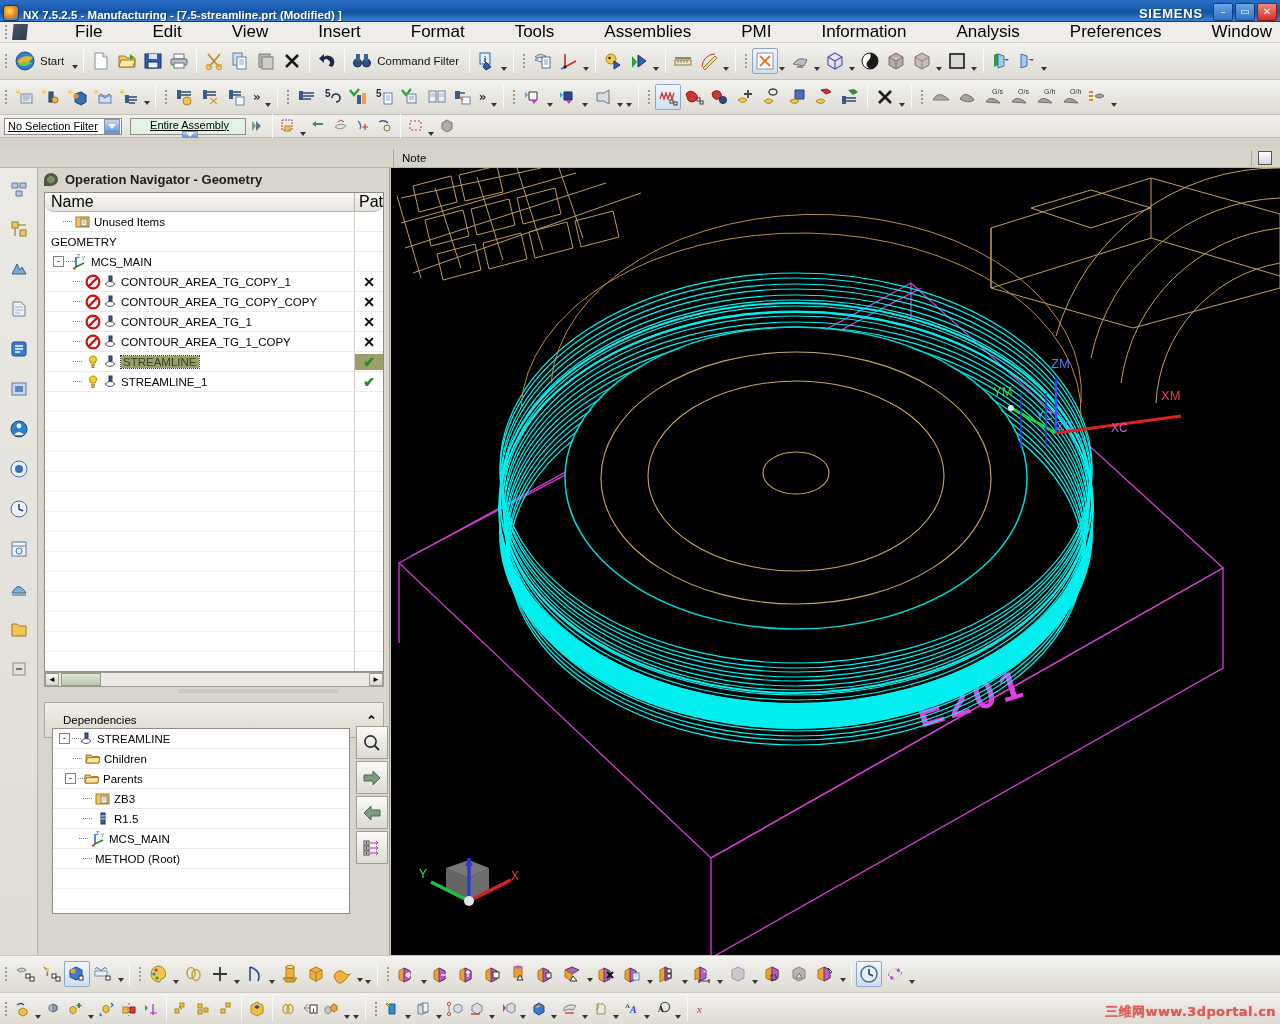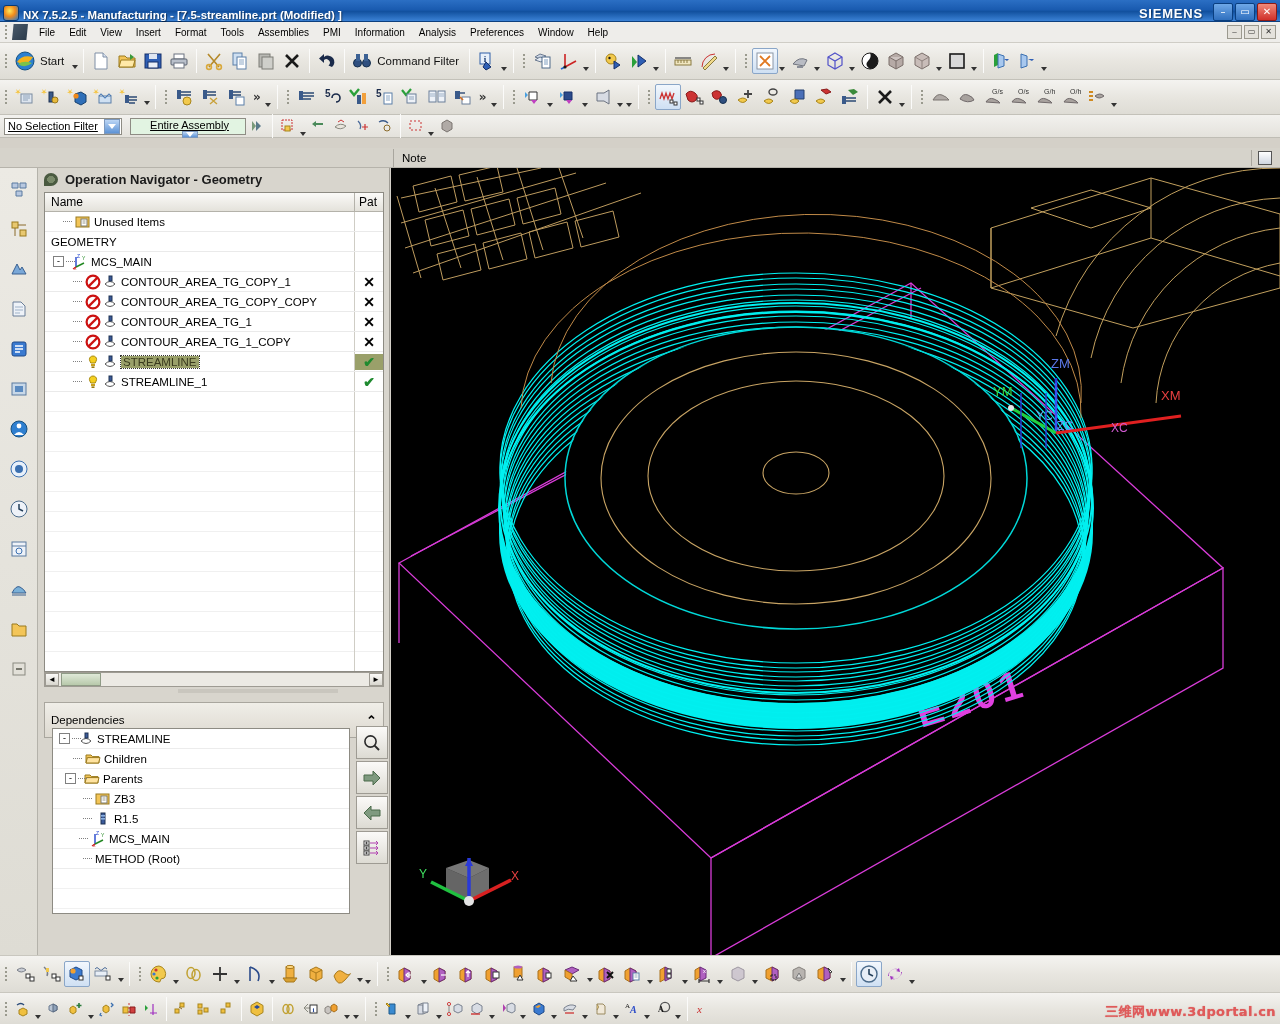--- a/index.html
+++ b/index.html
@@ -55,21 +55,21 @@
   }
   .grip { width: 7px; height: 16px; margin: 0 2px 0 3px; flex: 0 0 auto;
     background-image: repeating-linear-gradient(180deg,#9a9a8e 0px,#9a9a8e 2px,transparent 2px,transparent 4px);
     background-size: 2px 100%; background-repeat: no-repeat; background-position: 2px 1px;
   }
   .menu-nxicon { width:16px;height:16px;margin-right:4px;flex:0 0 auto;
     background: linear-gradient(135deg,#4a5a6a 0%,#2b3a4a 100%);
     clip-path: polygon(10% 0,100% 0,90% 100%,0 100%);
   }
   .menubar .mi {
-    padding: 2px 7px; font-size: 10px; color: #000; white-space: nowrap; cursor: default;
+    padding: 2px 7px; font-size: 17px; color: #000; white-space: nowrap; cursor: default; margin-left: 36px;
   }
   .mb-right { margin-left:auto; display:flex; gap:2px; padding-right:4px; }
   .mb-sq { width:15px;height:14px;border:1px solid #9b998f;background:#e4e2dc;font-size:8px;text-align:center;line-height:12px;color:#333;}
 
   
   .tbrow { position: absolute; left:0; width:1280px;
     background: linear-gradient(180deg,#f4f3f0 0%,#e8e6e0 50%,#dedcd5 100%);
     border-bottom: 1px solid #c3c1b9; display:flex; align-items:center; }
   .tbrow.r1 { top:43px; height:37px; }
   .tbrow.r2 { top:80px; height:35px; }
@@ -123,21 +123,21 @@
   .navpanel { position:absolute; left:38px; top:168px; width:352px; height:787px;
     background:#d8d5cd; border-right:1px solid #9e9b93; }
   .nav-title { height:22px; display:flex; align-items:center; padding-left:6px;
     font-size:13px; font-weight:bold; color:#1b1b1b; }
   .nav-title .navicon { width:14px;height:13px;margin-right:7px;
     background: radial-gradient(circle at 50% 50%, #7a8a6a 0 40%, #4a5a40 41% 100%);
     border-radius:50% 50% 50% 0; }
   .tree-wrap { position:absolute; left:6px; top:24px; width:340px; height:480px;
     background:#fff; border:1px solid #8d8b83; }
   .tree-head { height:19px; background: linear-gradient(180deg,#fbfaf8,#e4e2db);
-    border-bottom:1px solid #b4b2aa; display:flex; align-items:center; font-size:12px; }
+    border-bottom:1px solid #b4b2aa; display:flex; align-items:center; font-size:16px;border-radius:9px; }
   .tree-head .th-name { flex:1; padding-left:6px; border-right:1px solid #b4b2aa; height:100%; line-height:18px;}
   .tree-head .th-path { width:28px; padding-left:4px; line-height:18px; overflow:hidden;}
   .tree-body { position:relative; height:calc(100% - 19px); overflow:hidden;
     background-image: repeating-linear-gradient(180deg,#fff 0px,#fff 19px,#f0f0f0 19px,#f0f0f0 20px);
   }
   .trow { height:20px; display:flex; align-items:center; font-size:11.5px; position:relative;
     border-bottom:1px solid #eaeaea; }
   .trow .tname { display:flex; align-items:center; flex:1; overflow:hidden; white-space:nowrap; }
   .trow .tmark { width:28px; text-align:center; font-size:14px; font-weight:bold; }
   .trow.sel .tname .selbox { background:#9aa06a; outline:1px dotted #333; color:#3a3a1e; }
@@ -155,21 +155,21 @@
   .hs-arrow { width:14px;height:13px;background:linear-gradient(180deg,#fbfaf8,#d8d6ce);
     border:1px solid #9e9b93; font-size:8px; text-align:center; line-height:11px; }
   .hs-thumb { width:40px;height:13px;margin-left:2px;background:linear-gradient(180deg,#dfe9d8,#b8c9ab);
     border:1px solid #8f9b86; }
   .nav-hscroll2 { position:absolute; left:140px; top:521px; width:160px; height:4px;
     background:#c9c6be; }
 
   
   .dep-title { position:absolute; left:6px; top:534px; width:340px; height:36px;
     background: linear-gradient(180deg,#f0eee8,#ddd9d0); border:1px solid #a9a69e;
-    display:flex; align-items:center; padding-left:6px; font-size:11.5px; }
+    display:flex; align-items:center; padding-left:18px; font-size:11.5px; }
   .dep-title .arrowup { margin-left:auto; margin-right:6px; font-size:13px; font-weight:bold;}
   .dep-wrap { position:absolute; left:6px; top:556px; width:340px; height:200px; }
   .dep-tree { position:absolute; left:8px; top:4px; width:298px; height:186px;
     background:#fff; border:1px solid #8d8b83; overflow:hidden;
     background-image: repeating-linear-gradient(180deg,#fff 0px,#fff 19px,#f1f1f1 19px,#f1f1f1 20px);}
   .dep-side { position:absolute; left:312px; top:2px; width:34px; }
   .depbtn { width:32px;height:33px;margin-bottom:2px;border:1px solid #9e9b93;
     background:linear-gradient(180deg,#fbfaf8,#dddbd3); display:flex;align-items:center;justify-content:center;}
   .det-title { position:absolute; left:6px; top:760px; width:340px; height:20px;
     background: linear-gradient(180deg,#f0eee8,#ddd9d0); border:1px solid #a9a69e;

